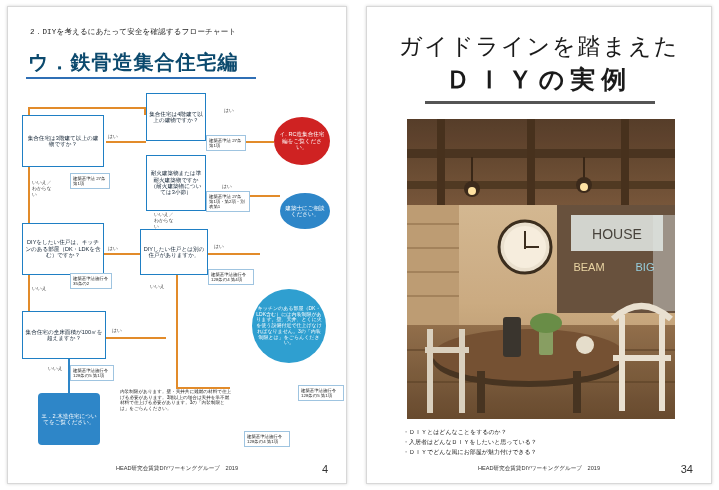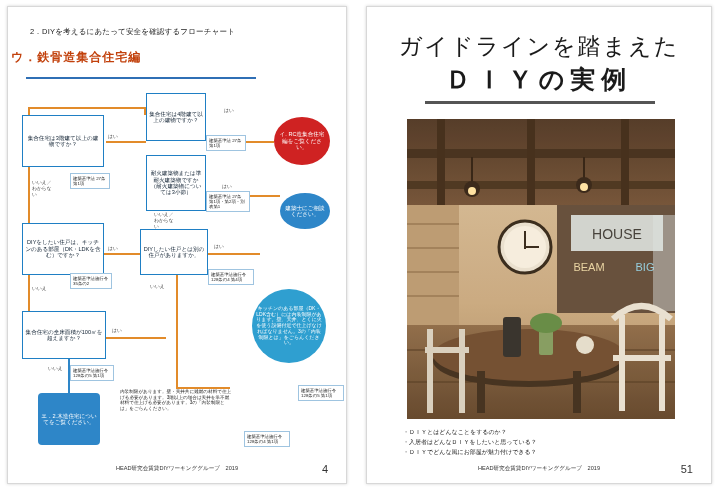--- a/index.html
+++ b/index.html
@@ -5,22 +5,22 @@
   html,body{margin:0;padding:0;background:#ffffff;}
   body{width:719px;height:490px;font-family:"Liberation Sans",sans-serif;overflow:hidden;}
   .stage{position:relative;width:719px;height:490px;background:#ffffff;}
 
   
   .page{position:absolute;background:#fff;border:1px solid #d8d8d8;box-shadow:0 0 3px rgba(0,0,0,.18);box-sizing:border-box;}
   #page-left{left:7px;top:6px;width:340px;height:478px;}
   #page-right{left:366px;top:6px;width:346px;height:478px;}
 
   
-  .l-head{position:absolute;left:22px;top:20px;font-size:7.5px;color:#222;letter-spacing:.2px;}
-  .l-title{position:absolute;left:3px;top:42px;font-size:12px;color:#c2410c;font-weight:bold;letter-spacing:1px;}
+  .l-head{position:absolute;left:22px;top:20px;font-size:7.5px;color:#222;letter-spacing:.2px;font-family:Liberation Mono, monospace;}
+  .l-title{position:absolute;left:20px;top:42px;font-size:20px;color:#0c4a6e;font-weight:bold;letter-spacing:1px;}
   .l-underline{position:absolute;left:18px;top:70px;width:230px;height:2px;background:#2f6fb5;}
 
   .flow{position:absolute;left:0;top:0;width:340px;height:478px;}
   .node{position:absolute;box-sizing:border-box;display:flex;align-items:center;justify-content:center;text-align:center;line-height:1.15;}
   .dia{border:1.4px solid #1f7fc4;background:#fff;color:#123;font-size:5.6px;padding:2px;}
   .dia .inner{transform:none;}
   .blue-box{background:#2e86c8;color:#fff;border-radius:3px;font-size:5.6px;padding:3px;}
   .red-ellipse{background:#cf2222;color:#fff;border-radius:50%;font-size:5.6px;padding:4px;}
   .blue-ellipse{background:#2e86c8;color:#fff;border-radius:50%;font-size:5.6px;padding:4px;}
   .cyan-ellipse{background:#2f9fd0;color:#fff;border-radius:50%;font-size:5px;padding:4px;}
@@ -231,16 +231,16 @@
       </svg>
     </div>
 
     <div class="r-bullets">
       <div>・ＤＩＹとはどんなことをするのか？</div>
       <div>・入居者はどんなＤＩＹをしたいと思っている？</div>
       <div>・ＤＩＹでどんな風にお部屋が魅力付けできる？</div>
     </div>
 
     <div class="r-foot">HEAD研究会賃貸DIYワーキンググループ　2019</div>
-    <div class="r-pageno">51</div>
+    <div class="r-pageno">34</div>
   </div>
 
 </div>
 
 </body></html>

